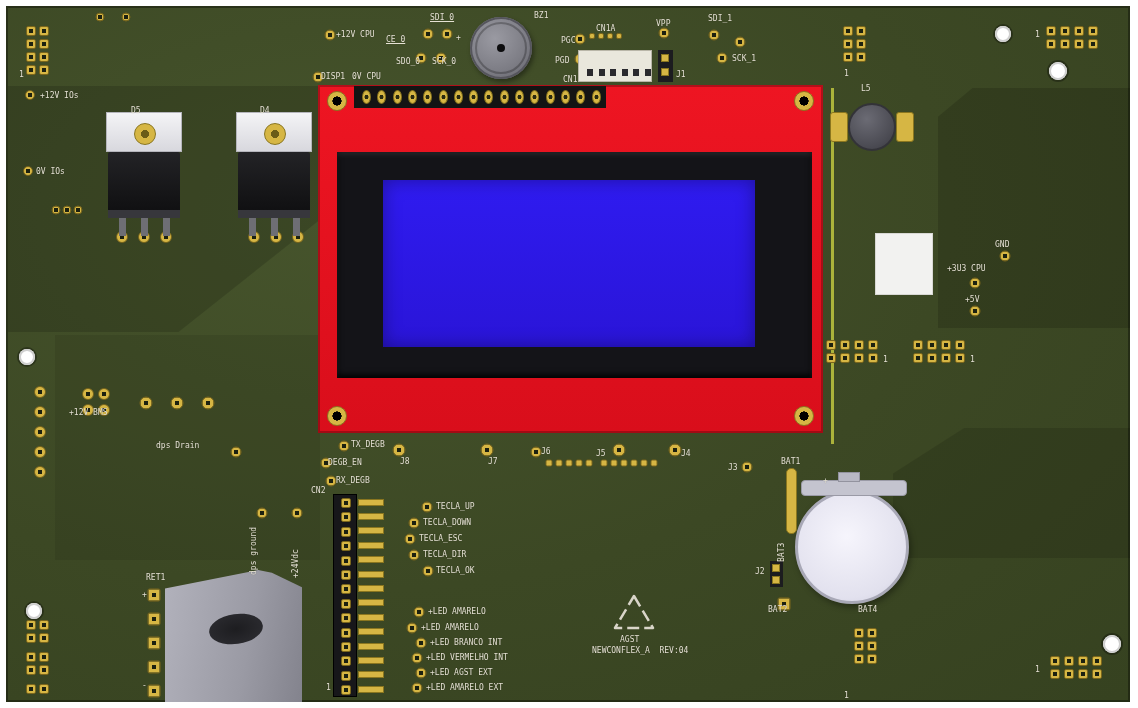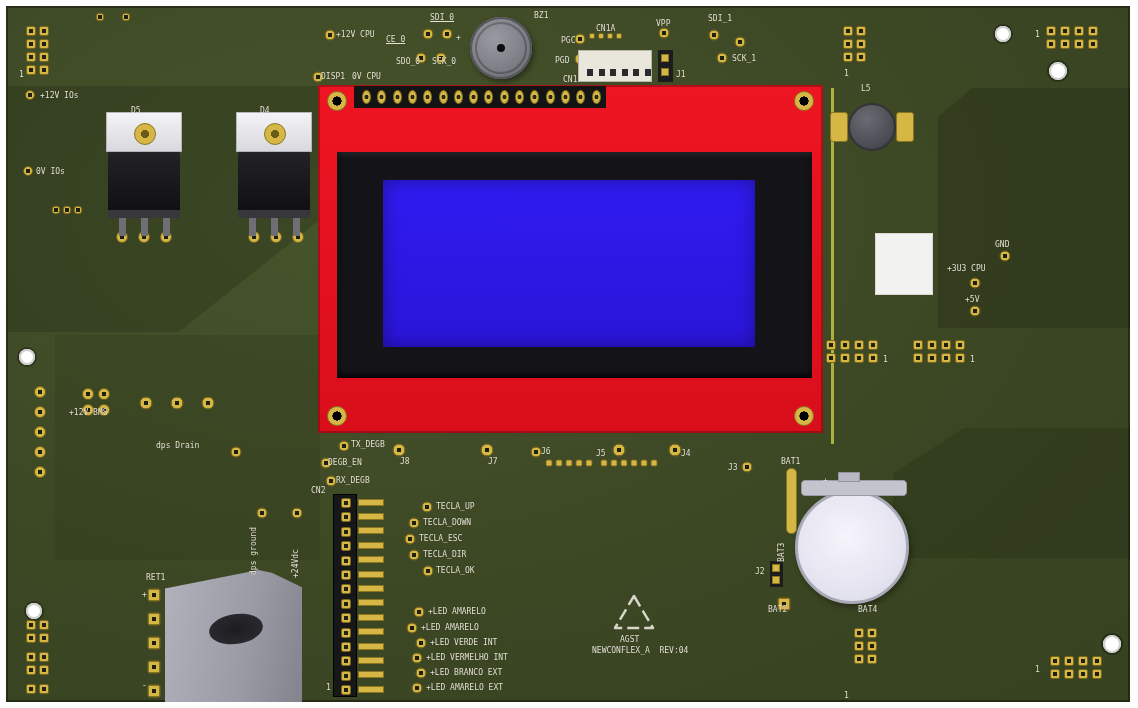--- a/index.html
+++ b/index.html
@@ -446,23 +446,23 @@
       <span class="lbl" style="left: 728px; top: 463px;">J3</span>
       <span class="lbl" style="left: 781px; top: 457px;">BAT1</span>
       <span class="lbl" style="left: 311px; top: 486px;">CN2</span>
       <span class="lbl" style="left: 436px; top: 502px;">TECLA_UP</span>
       <span class="lbl" style="left: 423px; top: 518px;">TECLA_DOWN</span>
       <span class="lbl" style="left: 419px; top: 534px;">TECLA_ESC</span>
       <span class="lbl" style="left: 423px; top: 550px;">TECLA_DIR</span>
       <span class="lbl" style="left: 436px; top: 566px;">TECLA_OK</span>
       <span class="lbl" style="left: 428px; top: 607px;">+LED AMARELO</span>
       <span class="lbl" style="left: 421px; top: 623px;">+LED AMARELO</span>
-      <span class="lbl" style="left: 430px; top: 638px;">+LED VERDE INT</span>
+      <span class="lbl" style="left: 430px; top: 638px;">+LED BRANCO INT</span>
       <span class="lbl" style="left: 426px; top: 653px;">+LED VERMELHO INT</span>
-      <span class="lbl" style="left: 430px; top: 668px;">+LED BRANCO EXT</span>
+      <span class="lbl" style="left: 430px; top: 668px;">+LED AGST EXT</span>
       <span class="lbl" style="left: 426px; top: 683px;">+LED AMARELO EXT</span>
       <span class="lbl" style="left: 146px; top: 573px;">RET1</span>
       <span class="lbl" style="left: 142px; top: 590px;">+</span>
       <span class="lbl" style="left: 142px; top: 681px;">-</span>
       <span class="lbl" style="left: 755px; top: 567px;">J2</span>
       <span class="lbl" style="left: 768px; top: 605px;">BAT2</span>
       <span class="lbl" style="left: 858px; top: 605px;">BAT4</span>
       <span class="lbl" style="left: 823px; top: 476px;">+</span>
       <span class="lbl" style="left: 620px; top: 635px;">AGST</span>
       <span class="lbl" style="left: 592px; top: 646px;">NEWCONFLEX_A  REV:04</span>

